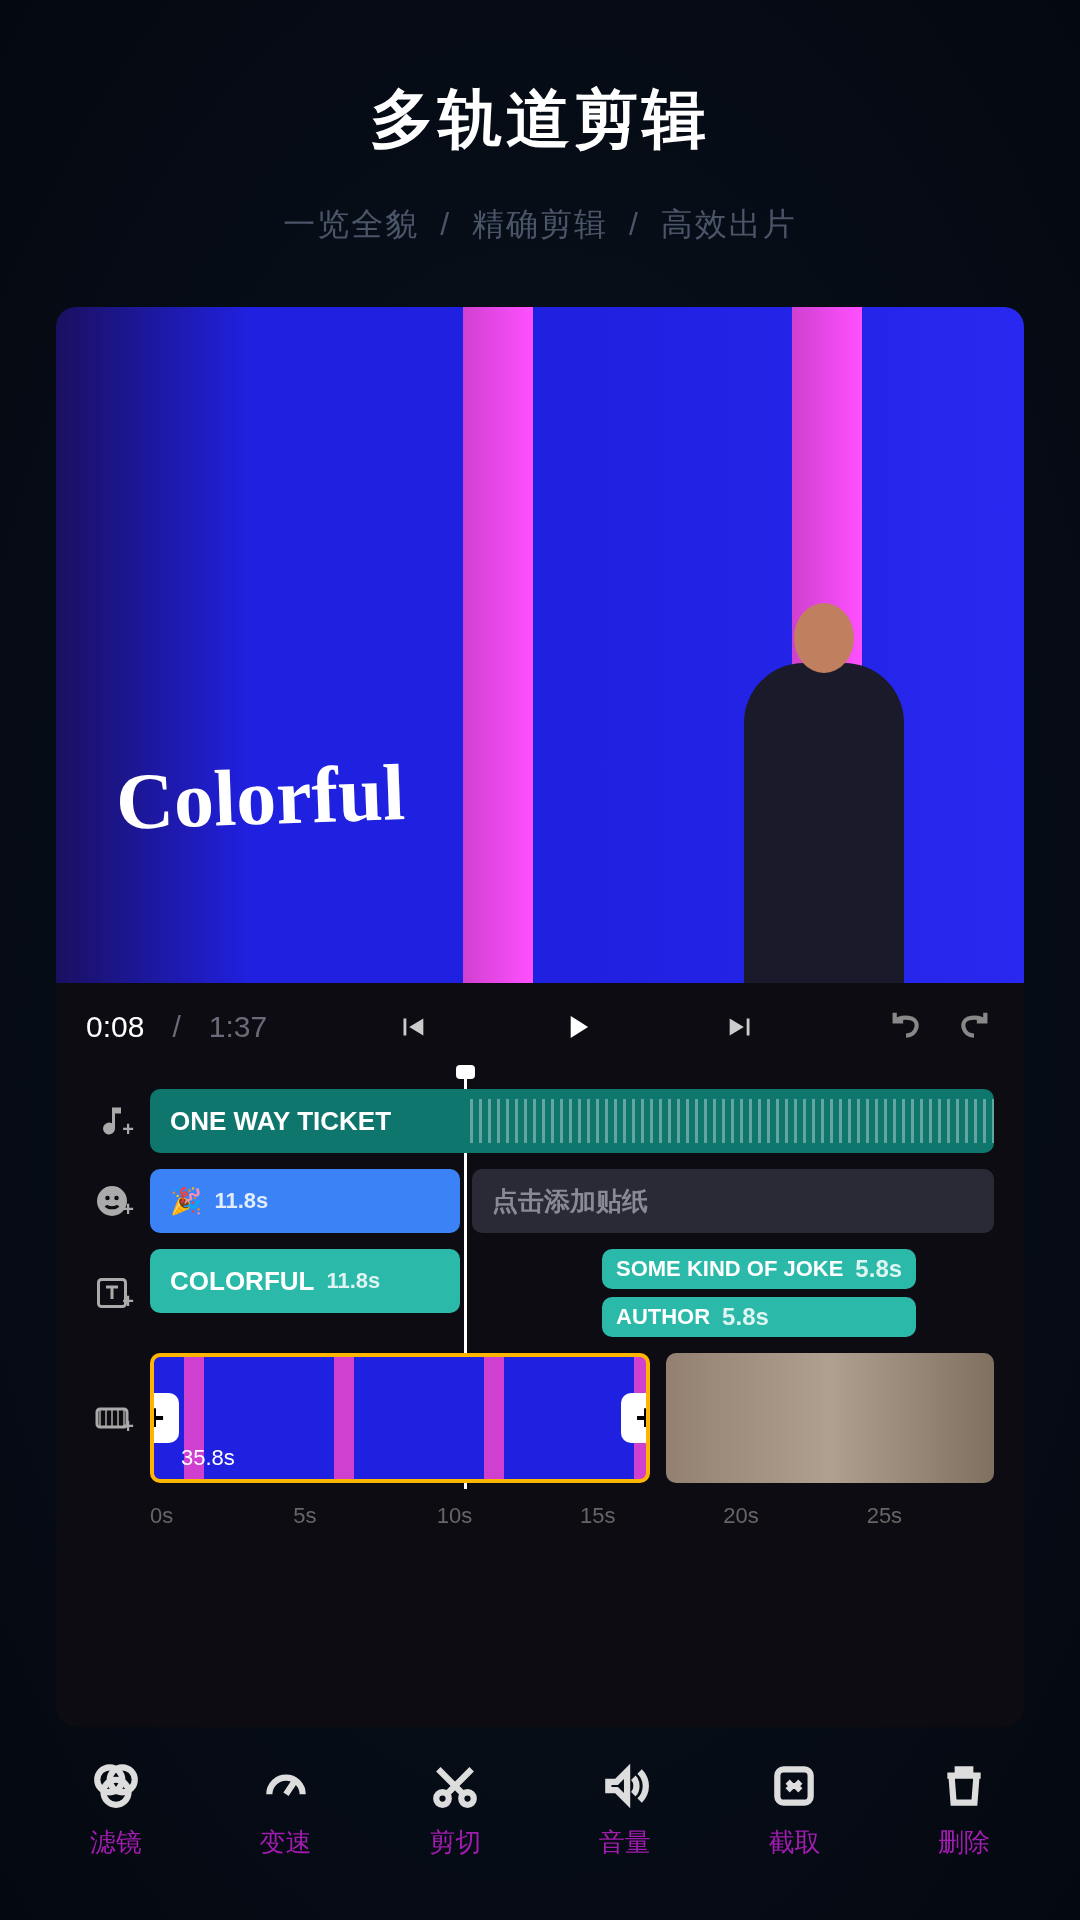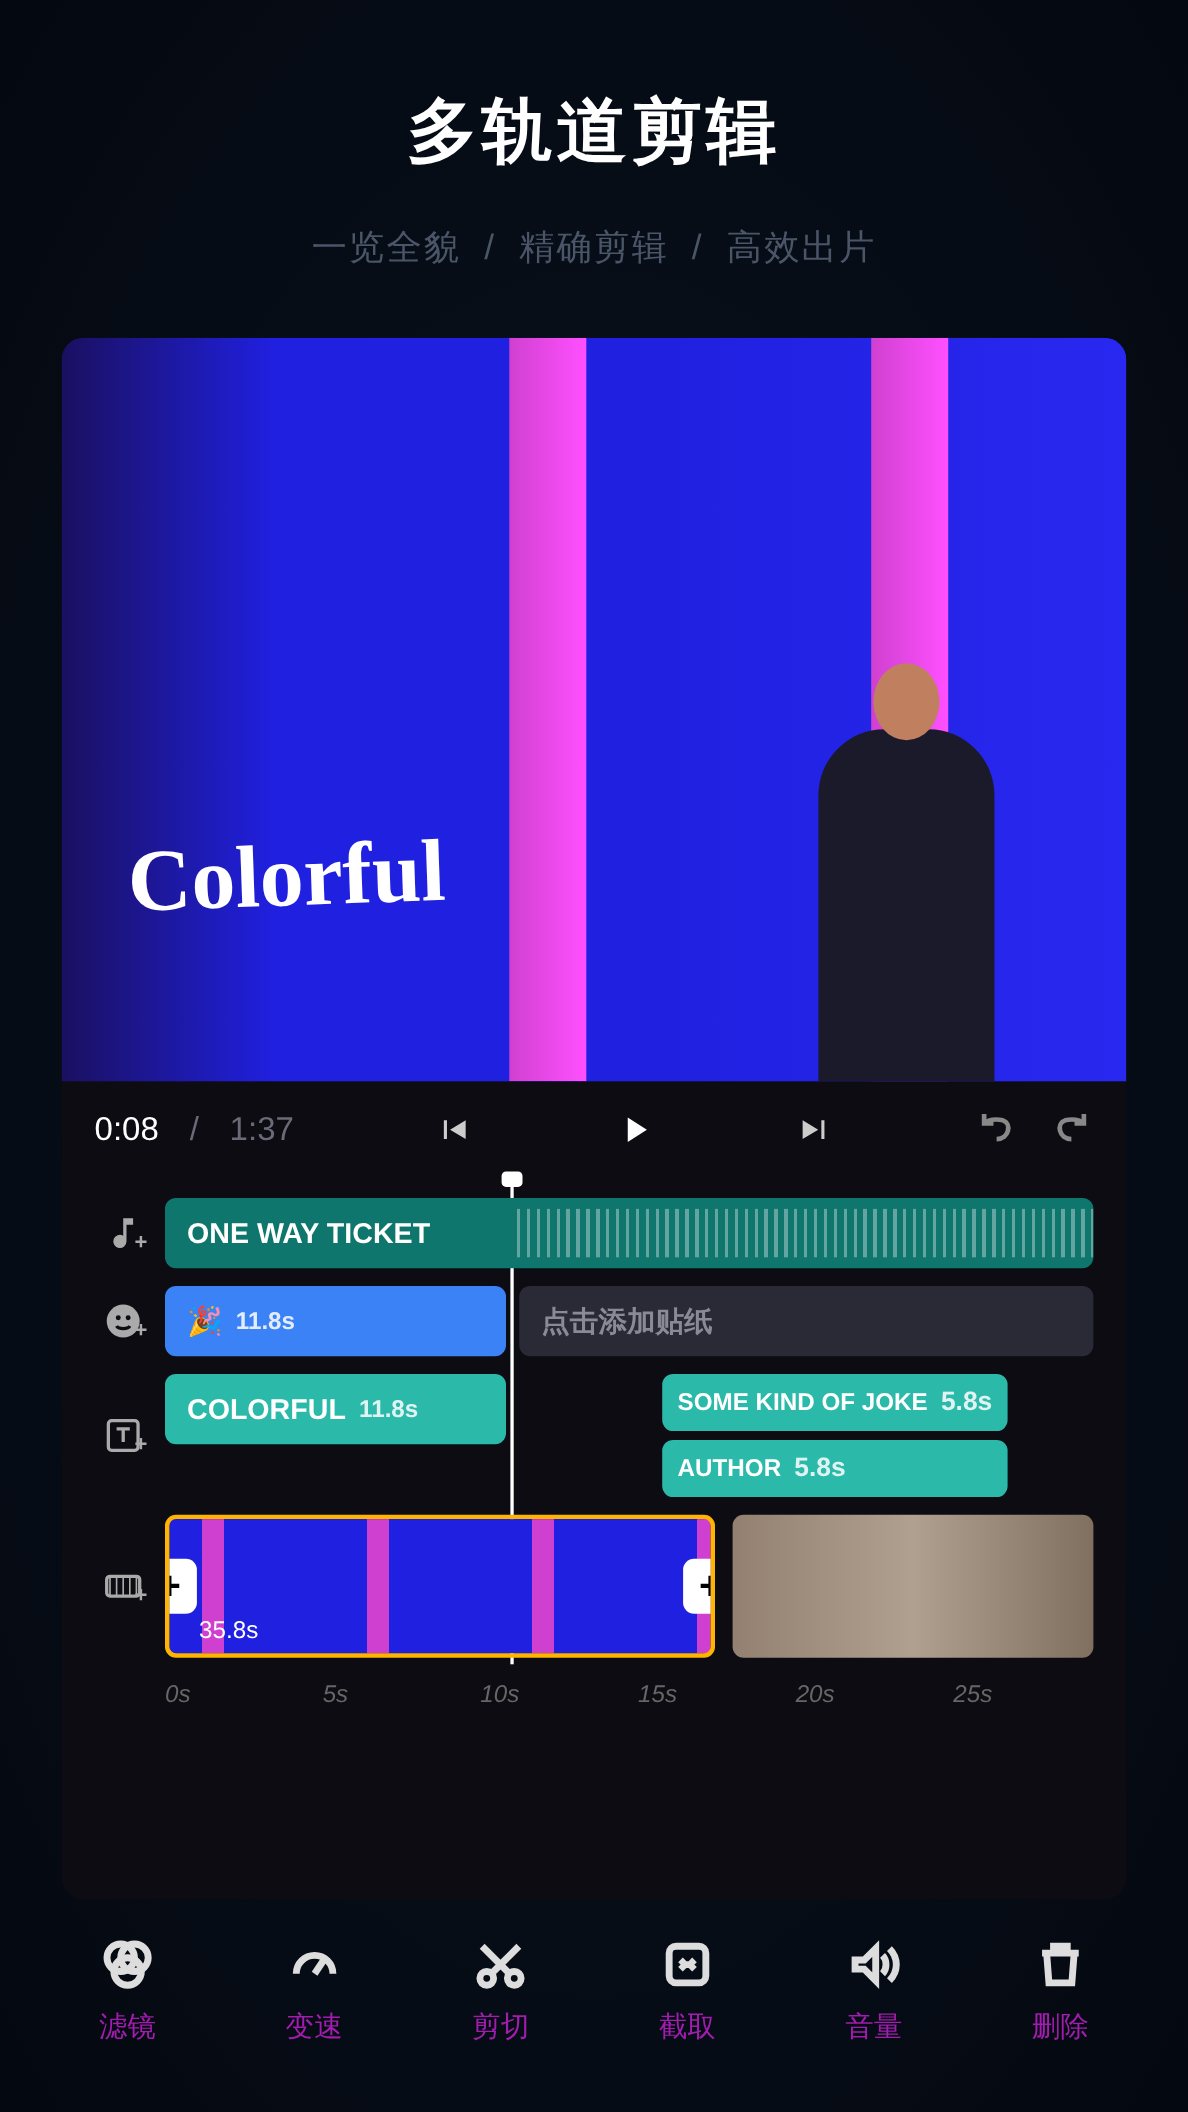--- a/index.html
+++ b/index.html
@@ -141,21 +141,21 @@
 .clip.music .wave {
   position: absolute; left: 320px; right: 0; top: 10px; bottom: 10px;
   background: repeating-linear-gradient(90deg, rgba(255,255,255,0.35) 0 3px, transparent 3px 9px);
 }
 .clip.sticker { background: #3b82f6; width: 310px; }
 .clip.sticker-hint { background: #2a2a36; color: #8a8a96; flex: 1; font-weight: 700; }
 .clip .dur { font-weight: 700; font-size: 22px; opacity: 0.85; }
 .text-track { display: flex; gap: 12px; align-items: stretch; flex: 1; }
 .clip.text-main { background: #2bb9a9; width: 310px; }
 .text-stack { display: flex; flex-direction: column; gap: 8px; margin-left: 130px; }
-.clip.text-sub { background: #2bb9a9; height: 52px; font-size: 22px; padding: 0 14px; }
+.clip.text-sub { background: #2bb9a9; height: 40px; font-size: 22px; padding: 0 14px; }
 .clip.text-sub .dur { font-size: 24px; }
 .video-track { display: flex; gap: 16px; flex: 1; align-items: stretch; }
 .video-clip {
   height: 130px;
   border-radius: 10px;
   position: relative;
   overflow: hidden;
 }
 .video-clip.selected {
   border: 4px solid #ffb400;
@@ -209,21 +209,20 @@
   height: 14px;
   background: #fff;
   border-radius: 4px;
 }
 .ruler {
   display: flex;
   padding: 12px 30px 0 94px;
   gap: 16px;
   font-size: 22px;
   color: #666;
-  font-style: italic;
 }
 .ruler span { width: 140px; }
 .toolbar {
   display: flex;
   justify-content: space-between;
   padding: 34px 56px 60px 56px;
 }
 .tool {
   display: flex;
   flex-direction: column;
@@ -399,32 +398,32 @@
     <div class="tool">
       <svg viewBox="0 0 24 24">
           <circle cx="6" cy="18" r="3"></circle>
           <circle cx="18" cy="18" r="3"></circle>
           <path d="M8 16L20 4M16 16L4 4"></path>
         </svg>
       <span class="label">剪切</span>
     </div>
     <div class="tool">
       <svg viewBox="0 0 24 24">
+          <path d="M4 10v4h4l5 5V5L8 10H4z"></path>
+          <path d="M16 8c2 2 2 6 0 8M19 5c4 4 4 10 0 14"></path>
+        </svg>
+      <span class="label">音量</span>
+    </div>
+    <div class="tool">
+      <svg viewBox="0 0 24 24">
           <rect x="4" y="4" width="16" height="16" rx="3"></rect>
           <path d="M9 12h6M9 12l2-2M9 12l2 2M15 12l-2-2M15 12l-2 2"></path>
         </svg>
       <span class="label">截取</span>
     </div>
     <div class="tool">
       <svg viewBox="0 0 24 24">
-          <path d="M4 10v4h4l5 5V5L8 10H4z"></path>
-          <path d="M16 8c2 2 2 6 0 8M19 5c4 4 4 10 0 14"></path>
-        </svg>
-      <span class="label">音量</span>
-    </div>
-    <div class="tool">
-      <svg viewBox="0 0 24 24">
           <path d="M4 7h16M9 7V4h6v3M6 7l1 13h10l1-13"></path>
         </svg>
       <span class="label">删除</span>
     </div>
   </div>
 </div>
 
 </body></html>

